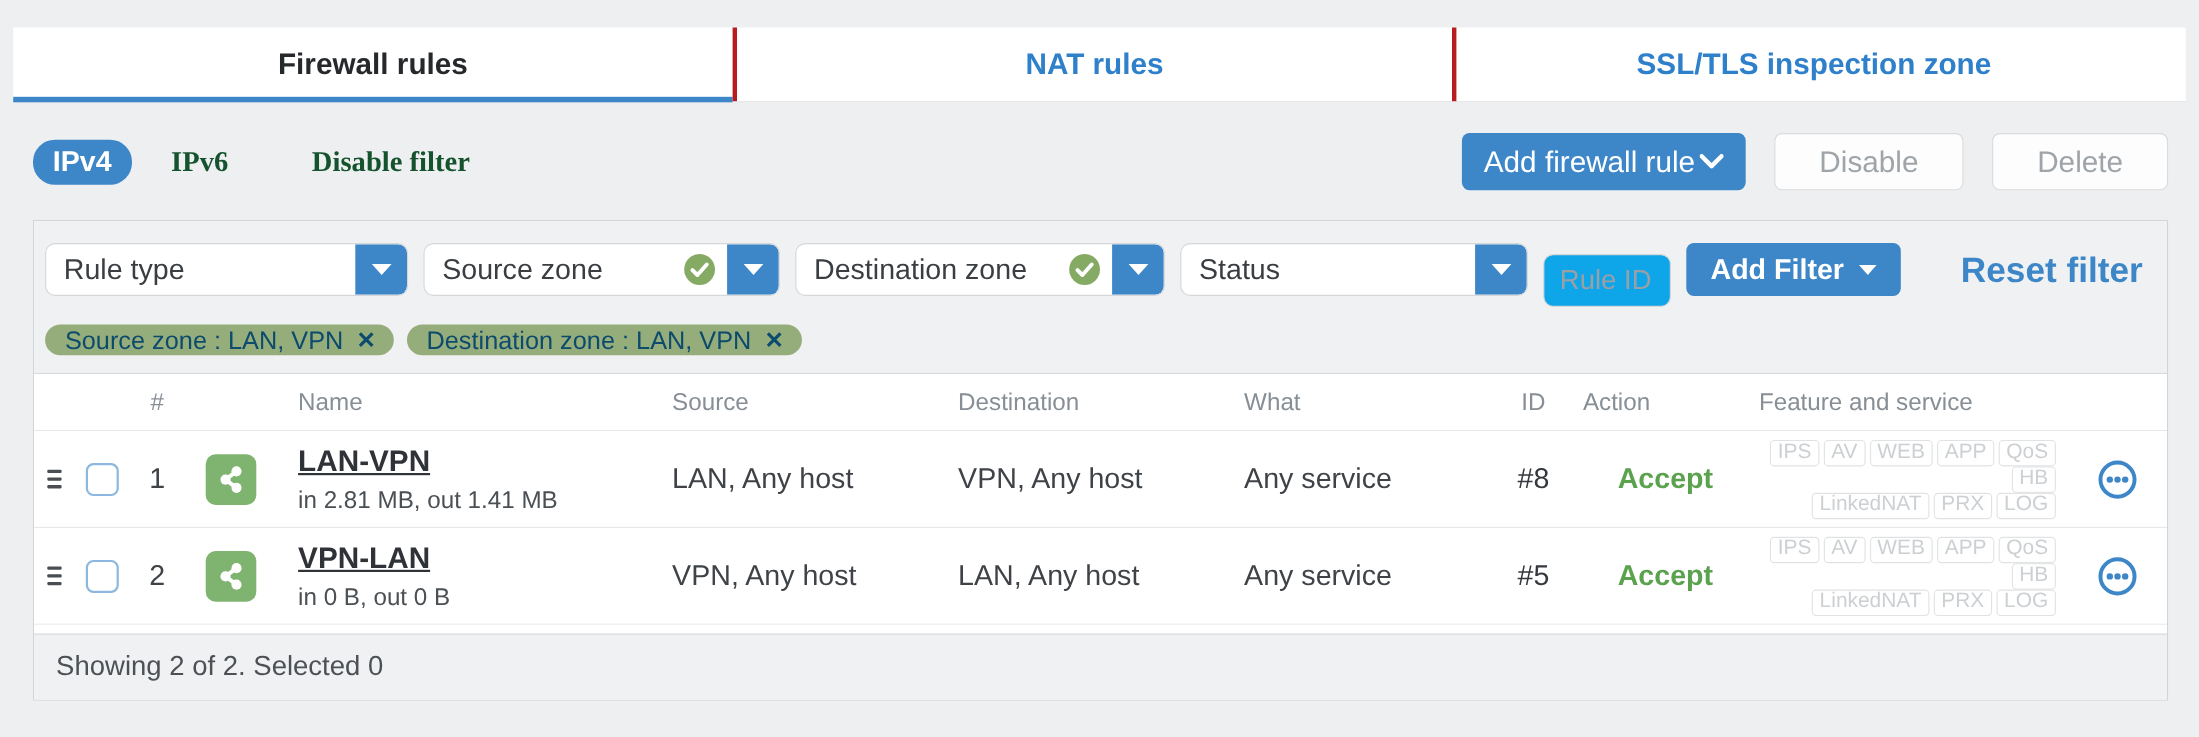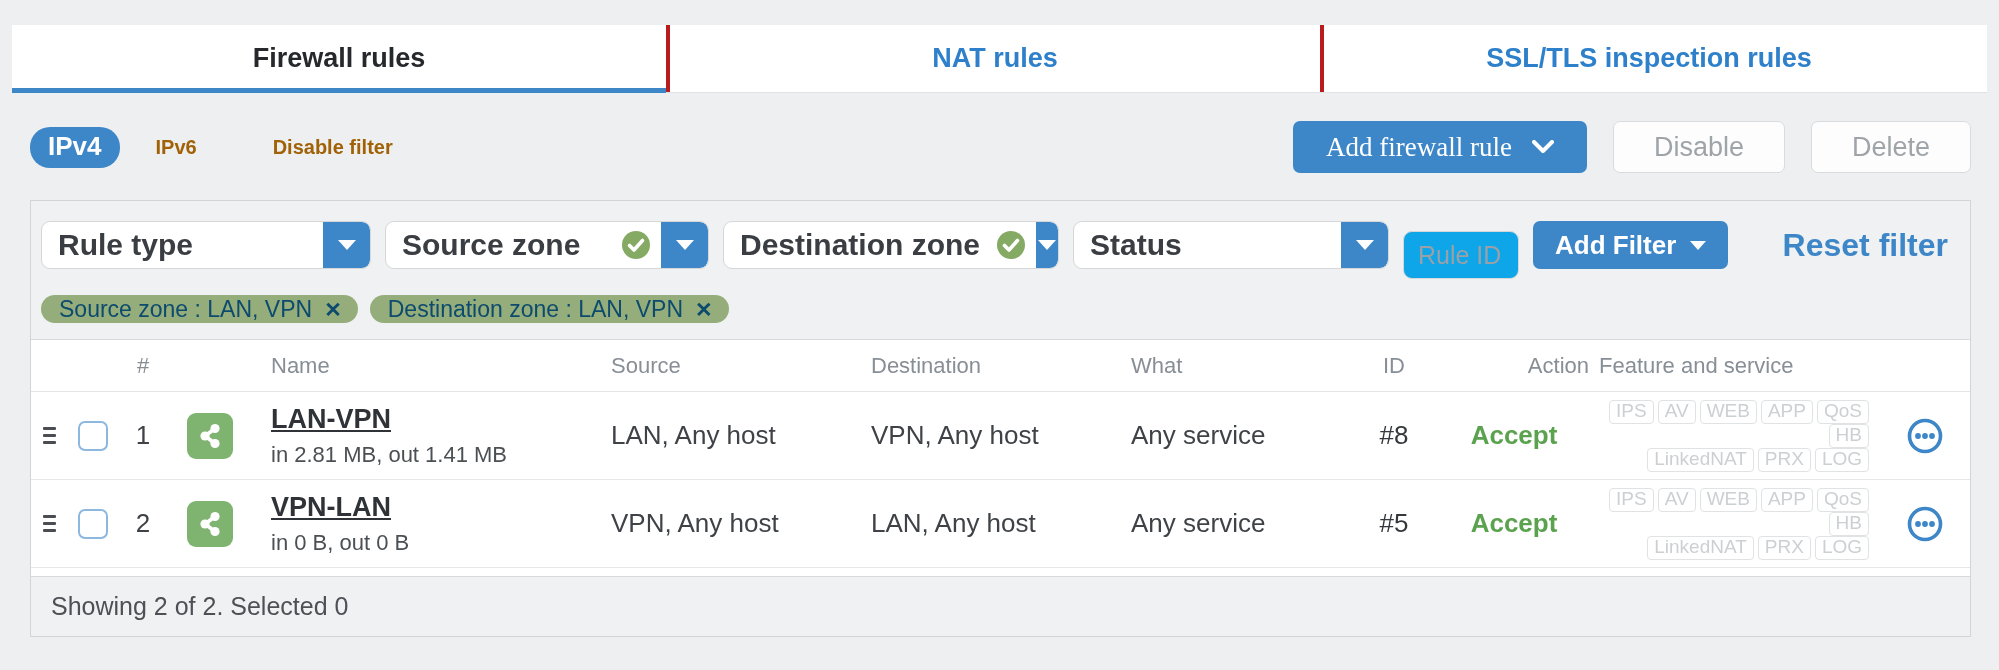--- a/index.html
+++ b/index.html
@@ -15,44 +15,44 @@
   .tab + .tab { border-left: 4px solid #b91c1c; }
   .tab.active { color: #26292c; }
   .tab.active::after { content: ""; position: absolute; left: 0; right: 0; bottom: -1px;
                        height: 5px; background: #3d86c8; }
 
   
   .toolbar { position: absolute; top: 120px; left: 30px; right: 28px; height: 54px;
              display: flex; align-items: center; }
   .pill { background: #3d86c8; color: #fff; font-size: 26px; font-weight: 700;
           border-radius: 20px; padding: 4px 18px 6px; cursor: pointer; }
-  .tool-link { color: #a16207; font-size: 20px; font-weight: 700; cursor: pointer; }
+  .tool-link { color: #14532d; font-size: 26px; font-weight: 700; cursor: pointer; font-family: Liberation Serif, serif; }
   .tool-link.ipv6 { margin-left: 36px; }
   .tool-link.disable-filter { margin-left: 76px; }
   .toolbar-right { margin-left: auto; display: flex; align-items: center; gap: 26px; }
   .btn { height: 52px; border-radius: 7px; display: flex; align-items: center;
          justify-content: center; font-size: 27px; cursor: pointer; }
-  .btn-primary { background: #3d86c8; color: #fff; padding: 0 33px; gap: 20px; font-family: Liberation Serif, serif; }
+  .btn-primary { background: #3d86c8; color: #fff; padding: 0 20px; gap: 4px; }
   .btn-ghost { background: #fdfdfe; border: 1px solid #d9dbdd; color: #9fa4a9; }
   .btn-ghost.disable { width: 172px; }
   .btn-ghost.delete { width: 160px; }
   .chev-svg { display: block; }
 
   
   .panel { position: absolute; left: 30px; right: 28px; top: 200px; bottom: 33px;
            background: #fff; border: 1px solid #d2d5d7; display: flex; flex-direction: column; }
 
   
   .filterbar { background: #f0f1f2; padding: 10px 14px 16px 10px; border-bottom: 1px solid #d8dadc; }
   .filter-row { display: flex; align-items: center; gap: 14px; }
   .dd { height: 48px; background: #fff; border: 1px solid #d5d7d9; border-radius: 9px;
         display: flex; align-items: center; overflow: hidden; cursor: pointer; }
   .dd-rule-type { width: 330px; } .dd-source-zone { width: 324px; }
   .dd-dest-zone { width: 336px; align-items: center; } .dd-status { width: 316px; }
-  .dd-label { padding: 0 16px; font-size: 30px; color: #3a3e42; flex: 1; white-space: nowrap; font-weight: bold; }
+  .dd-label { padding: 0 16px; font-size: 26px; color: #3a3e42; flex: 1; white-space: nowrap; }
   .dd-check { margin-right: 10px; flex: 0 0 auto; display: flex; }
   .dd-btn { width: 47px; align-self: stretch; background: #3d86c8; display: flex;
             align-items: center; justify-content: center; border-radius: 0 8px 8px 0; }
   .tri-down { width: 0; height: 0; border-left: 9px solid transparent;
               border-right: 9px solid transparent; border-top: 10px solid #fff; }
   .ruleid { width: 116px; height: 48px; border: 1px solid #d5d7d9; border-radius: 9px;
             background: #0ea5e9; font-size: 25px; color: #3a3e42; padding: 0 14px;
             font-family: "Liberation Sans", sans-serif; margin-top: 20px; }
   .ruleid::placeholder { color: #9aa0a6; }
   .add-filter { height: 48px; background: #3d86c8; border-radius: 7px; color: #fff;
@@ -69,21 +69,21 @@
   .chip-x { font-size: 21px; font-weight: 700; cursor: pointer; line-height: 1; }
 
   
   .grid { display: grid;
           grid-template-columns: 36px 52px 48px 86px 330px 258px 262px 246px 90px 150px 290px 1fr; }
   .thead { height: 52px; align-items: center; color: #878e95; font-size: 22px;
            border-bottom: 1px solid #e3e5e7; background: #fff; }
   .th-num { text-align: center; grid-column: 3; }
   .th-name { grid-column: 5; padding-left: 18px; }
   .th-pad28 { padding-left: 28px; } .th-pad30 { padding-left: 30px; }
-  .th-id { text-align: center; } .th-action { text-align: right; }
+  .th-id { text-align: center; } .th-action { text-align: left; }
   .th-feature { padding-left: 10px; }
 
   .trow { height: 88px; align-items: center; border-bottom: 1px solid #e5e7e9; background: #fff; }
   .cell-drag { display: flex; justify-content: center; cursor: grab; }
   .drag-bars { display: flex; flex-direction: column; gap: 4px; }
   .drag-bars span { display: block; width: 13px; height: 3px; background: #4a4e52; border-radius: 1px; }
   .cell-check { display: flex; justify-content: center; }
   .checkbox { width: 30px; height: 30px; border: 2px solid #8cb8df; border-radius: 7px;
               background: #fff; cursor: pointer; }
   .cell-num { text-align: center; font-size: 26px; color: #3f4347; }
@@ -110,21 +110,21 @@
            font-size: 25px; color: #4d5156; }
 </style>
 </head>
 <body>
 
 <div class="screen">
 
   <div class="tabbar">
     <div class="tab active">Firewall rules</div>
     <div class="tab">NAT rules</div>
-    <div class="tab">SSL/TLS inspection rules</div>
+    <div class="tab">SSL/TLS inspection zone</div>
   </div>
 
   <div class="toolbar">
     <div class="pill">IPv4</div>
     <div class="tool-link ipv6">IPv6</div>
     <div class="tool-link disable-filter">Disable filter</div>
     <div class="toolbar-right">
       <div class="btn btn-primary">
         <span>Add firewall rule</span>
         <svg class="chev-svg" width="22" height="14" viewBox="0 0 22 14">

